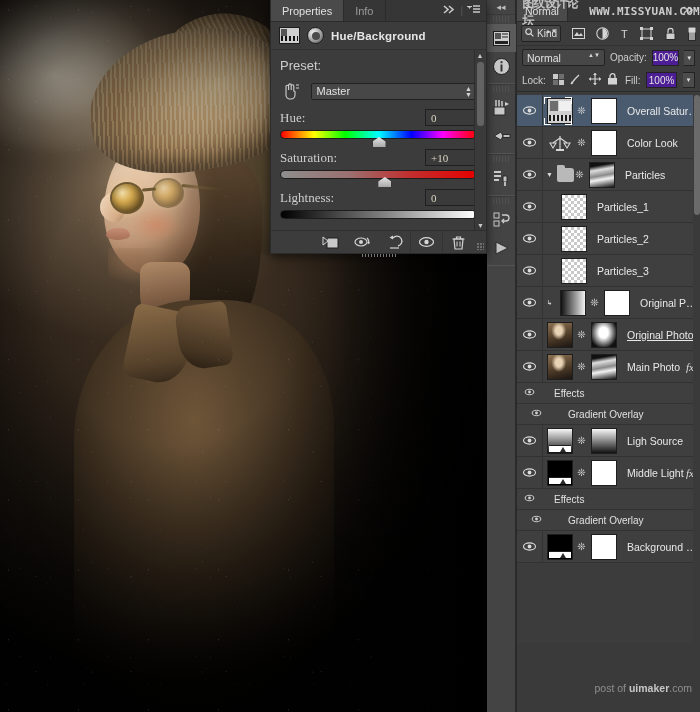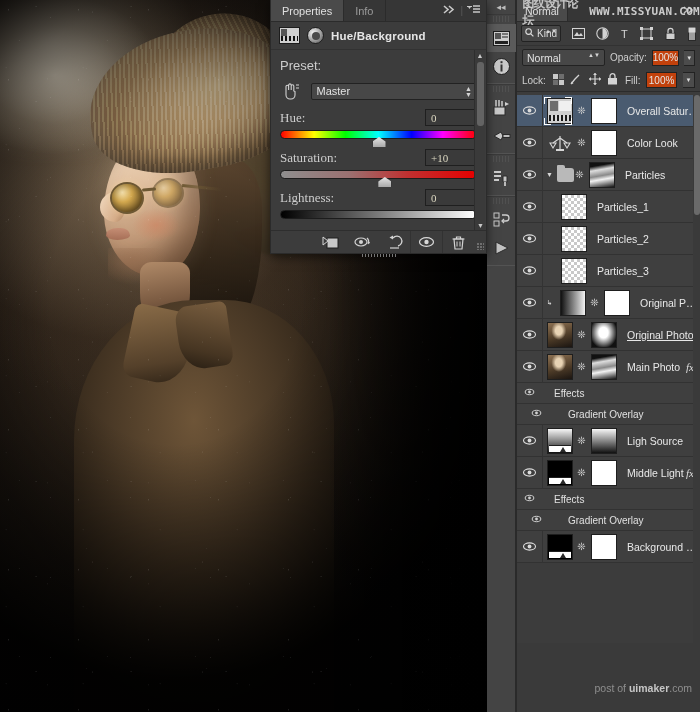--- a/index.html
+++ b/index.html
@@ -198,21 +198,21 @@
      border-bottom:1px solid #323232; }
   .kind-sel { width:62px; height:17px; background:#474747; border:1px solid #222; border-radius:2px;
      display:flex; align-items:center; gap:3px; padding:0 3px; font-size:10px; color:#ddd; position:relative; }
   .kind-sel .spin { position:absolute; right:3px; top:2px; font-size:6px; line-height:6px; color:#d5d5d5; }
   .filt-ico { width:17px; height:18px; display:flex; align-items:center; justify-content:center; color:#d4d4d4; font-size:11px; }
   .lay-blend { height:23px; display:flex; align-items:center; gap:5px; padding:0 5px; }
   .blend-sel { width:100px; height:17px; background:#474747; border:1px solid #222; border-radius:2px;
      display:flex; align-items:center; padding:0 4px; font-size:10.5px; color:#e2e2e2; position:relative; }
   .blend-sel .spin { position:absolute; right:4px; top:2px; font-size:6px; line-height:6px; color:#d5d5d5; }
   .mini-lbl { font-size:10px; color:#cfcfcf; }
-  .mini-val { width:32px; height:16px; background:#c2410c; border:1px solid #222; font-size:10px;
+  .mini-val { width:32px; height:16px; background:#4c1d95; border:1px solid #222; font-size:10px;
      color:#e4e4e4; display:flex; align-items:center; justify-content:center; }
   .mini-arrow { width:13px; height:16px; background:#4c4c4c; border:1px solid #222; border-left:none;
      display:flex; align-items:center; justify-content:center; font-size:6px; color:#ddd; }
   .lay-lock { height:23px; display:flex; align-items:center; gap:6px; padding:0 5px;
      border-bottom:1px solid #2b2b2b; }
   .lock-ico { color:#d4d4d4; font-size:10px; width:13px; text-align:center; }
 
   .lay-list { position:absolute; top:95px; bottom:0; left:0; width:184px; overflow:hidden; }
   .lay-row { height:32px; display:flex; align-items:center; border-bottom:1px solid #323232;
      background:#3f3f3f; position:relative; }

